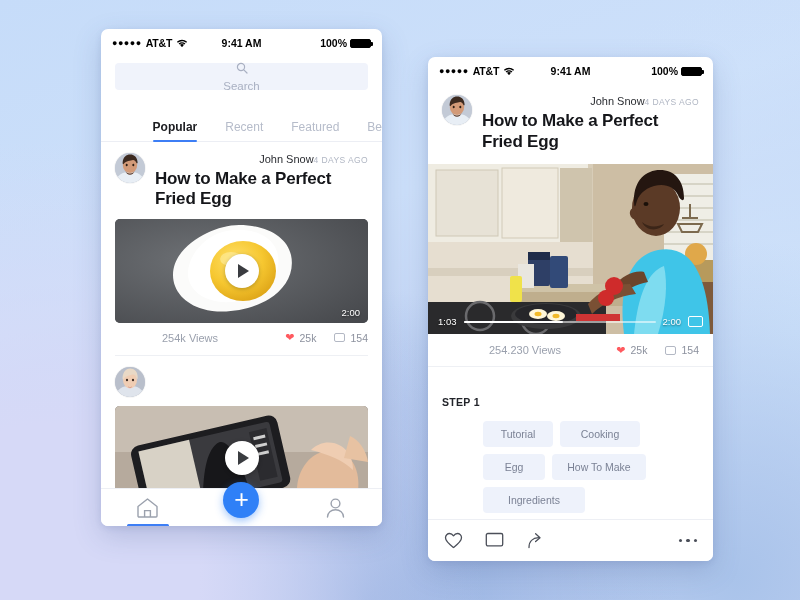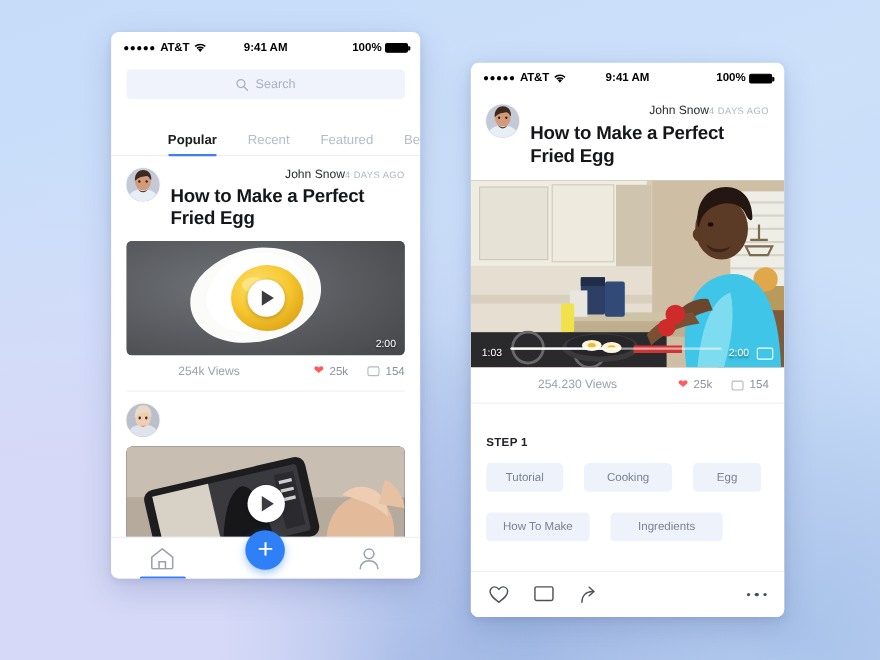--- a/index.html
+++ b/index.html
@@ -62,21 +62,21 @@
   }
   .battery:after {
     content: ""; position: absolute; right: -3px; top: 2.5px;
     width: 2px; height: 4px; background: #000; border-radius: 0 1px 1px 0;
   }
 
   
   .search-wrap { padding: 6px 14px 0 14px; }
   .search-bar {
     height: 27px; background: #f0f3fb; border-radius: 4px;
-    display: flex; align-items: center; justify-content: center; gap: 6px;
+    display: flex; align-items: center; justify-content: center; gap: 6px; flex-direction: column;
   }
   .search-bar .ph { color: #a9b0c2; font-size: 11.5px; }
 
   
   .tabs {
     display: flex; align-items: flex-end; gap: 28px;
     padding: 12px 0 0 14px;
     border-bottom: 1px solid #eceef4;
     position: relative; height: 52px; justify-content: flex-end;
   }
@@ -156,33 +156,33 @@
 
   
   .detail-head { display: flex; gap: 10px; padding: 10px 14px 12px 14px; }
   .detail-title {
     font-size: 17px; line-height: 1.22; font-weight: bold; color: #15161a;
     margin-top: 4px; letter-spacing: -0.2px;
   }
   .player { position: relative; height: 170px; overflow: hidden; background:#b9a98f; }
   .player-bar {
     position: absolute; left: 0; right: 0; bottom: 7px;
-    display: flex; gap: 7px; padding: 0 10px;
+    display: flex; align-items: center; gap: 7px; padding: 0 10px;
     color: #fff; font-size: 9.5px; text-shadow: 0 1px 2px rgba(0,0,0,.5);
   }
   .track { flex: 1; height: 2px; background: rgba(255,255,255,0.55); border-radius: 2px; position: relative; }
   .track .fill { position: absolute; left: 0; top: 0; bottom: 0; width: 52%; background: #fff; border-radius: 2px; }
   .fullscreen { width: 15px; height: 11px; border: 1.4px solid #fff; border-radius: 2px; }
 
   .detail-stats { display: flex; align-items: center; padding: 10px 14px; border-bottom: 1px solid #eef0f4; }
   .step-block { padding: 29px 14px 0 14px; }
   .step-label { font-size: 10.5px; font-weight: bold; color: #22242a; letter-spacing: 0.3px; }
   .step-body { font-size: 11.5px; line-height: 1.62; color: #3f434c; margin-top: 4px; }
   .more { color: #4d8ef7; }
-  .tags { display: flex; flex-wrap: wrap; gap: 19px; padding: 13px 16px 0 14px; }
+  .tags { display: flex; flex-wrap: wrap; gap: 7px; padding: 13px 16px 0 14px; margin-left: 41px; }
   .tag {
     background: #eef2fb; color: #7b8295; font-size: 10.5px;
     padding: 7px 0; border-radius: 4px; text-align: center; min-width: 62px;
   }
   .tag.w1 { width: 70px; } .tag.w2 { width: 80px; } .tag.w3 { width: 54px; }
   .tag.w4 { width: 94px; } .tag.w5 { width: 102px; }
 
   .actionbar {
     position: absolute; left: 0; right: 0; bottom: 0; height: 42px;
     background: #fff; border-top: 1px solid #edeff4;

